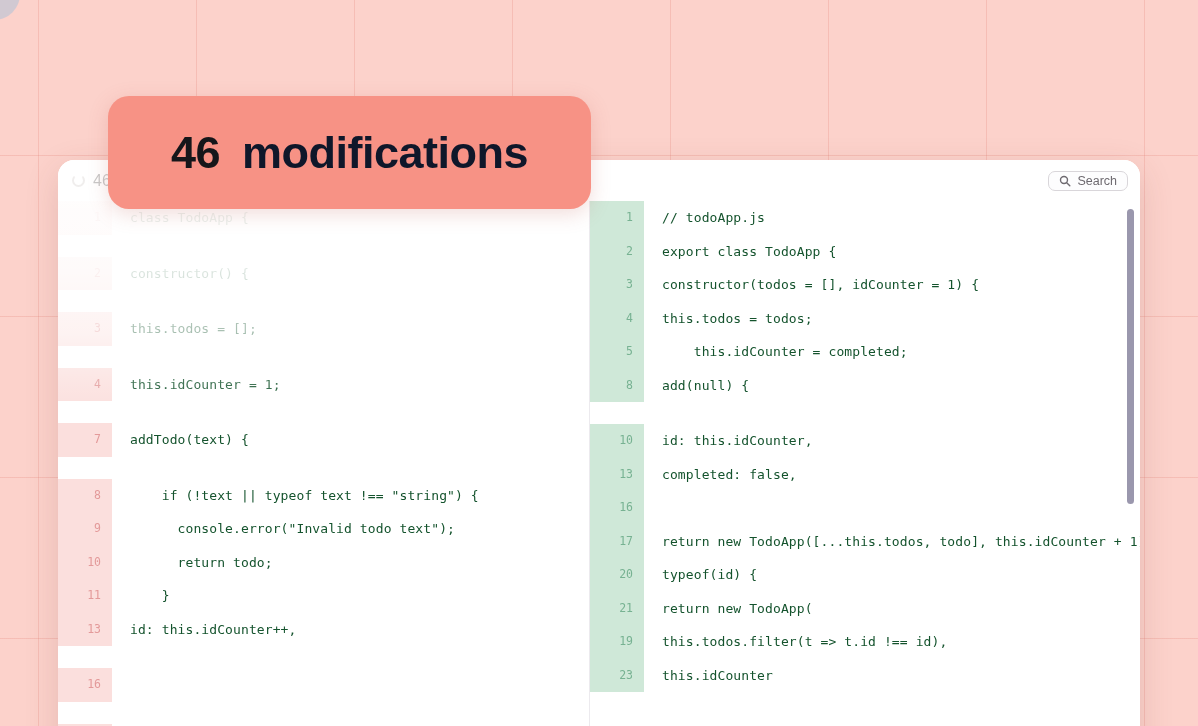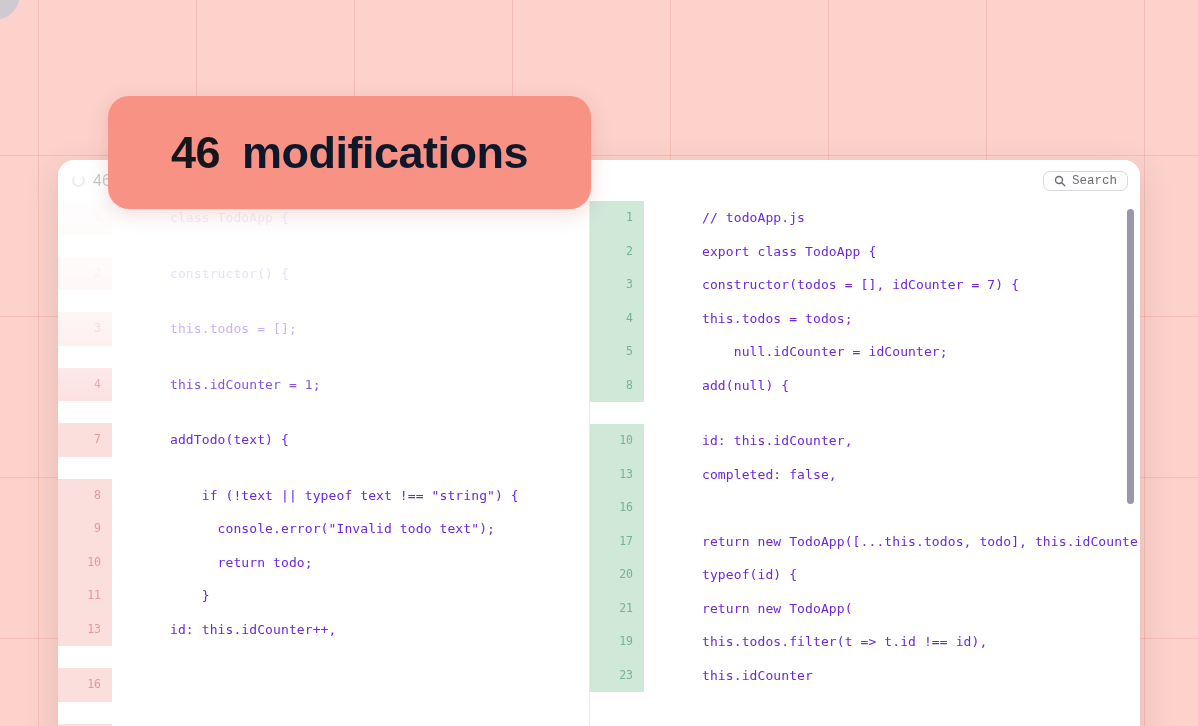--- a/index.html
+++ b/index.html
@@ -82,21 +82,20 @@
     gap: 6px;
     height: 20px;
     padding: 0 10px;
     border: 1px solid #d9d6da;
     border-radius: 7px;
     background: #fdfdfe;
     color: #6e6a70;
     font-size: 12.5px;
     cursor: pointer;
     white-space: nowrap;
-    font-family: Liberation Mono, monospace;
   }
   #search-button svg { display: block; }
 
   
   #diff-body {
     position: relative;
     display: flex;
     height: 579px;
     background: #ffffff;
   }
@@ -119,25 +118,24 @@
   }
   .gutter {
     flex: 0 0 54px;
     text-align: right;
     padding-right: 11px;
     font-size: 11.5px;
     user-select: none;
   }
   .code-text {
     flex: 1;
-    padding-left: 12px;
-    color: #6d28d9;
+    padding-left: 18px;
+    color: #14532d;
     white-space: pre;
     letter-spacing: .1px;
-    margin-left: 46px;
   }
 
   
   .pane-del .gutter { background: #fbdfdd; color: #e39a9a; }
   .pane-del .code-line.blank .gutter { background: #fdeeec; }
 
   
   .pane-add .gutter { background: #cfe8d8; color: #77b292; }
   .pane-add .code-line.blank .gutter { background: #e7f3ec; }
 
@@ -321,29 +319,29 @@
             <div class="code-line">
               <div class="gutter">1</div>
               <div class="code-text">// todoApp.js</div>
             </div>
             <div class="code-line">
               <div class="gutter">2</div>
               <div class="code-text">export class TodoApp {</div>
             </div>
             <div class="code-line">
               <div class="gutter">3</div>
-              <div class="code-text">constructor(todos = [], idCounter = 7) {</div>
+              <div class="code-text">constructor(todos = [], idCounter = 1) {</div>
             </div>
             <div class="code-line">
               <div class="gutter">4</div>
               <div class="code-text">this.todos = todos;</div>
             </div>
             <div class="code-line">
               <div class="gutter">5</div>
-              <div class="code-text">    null.idCounter = idCounter;</div>
+              <div class="code-text">    this.idCounter = completed;</div>
             </div>
             <div class="code-line">
               <div class="gutter">8</div>
               <div class="code-text">add(null) {</div>
             </div>
             <div class="code-line blank">
               <div class="gutter"></div>
               <div class="code-text"></div>
             </div>
             <div class="code-line">

